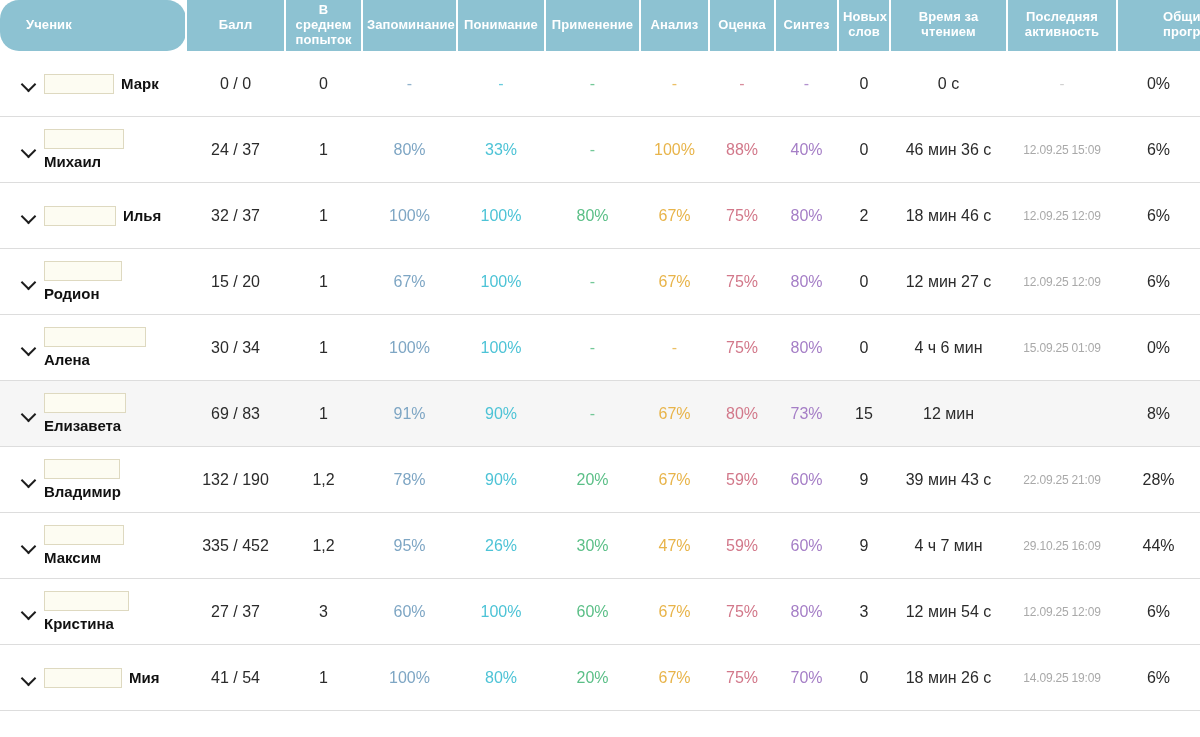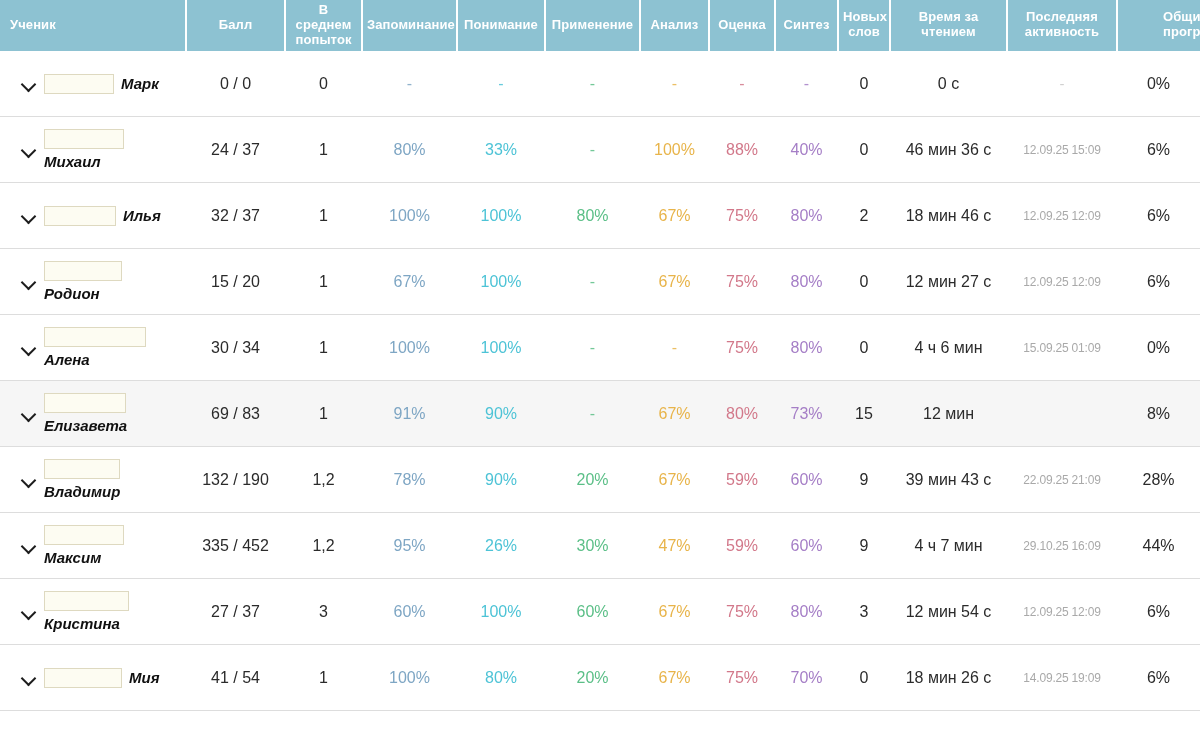--- a/index.html
+++ b/index.html
@@ -21,21 +21,21 @@
     font-size: 13px;
     font-weight: bold;
     line-height: 1.15;
     padding: 3px 4px;
     border-right: 2px solid #ffffff;
     vertical-align: middle;
     text-align: center;
     letter-spacing: .1px;
   }
   thead th:last-child { border-right: none; padding-left: 45px; }
-  thead th.th-student { text-align: left; padding-left: 10px; }
+  thead th.th-student { text-align: left; padding-left: 26px; border-radius: 19px; }
 
   
   col.c-student { width: 186px; }
   col.c-score   { width: 99px; }
   col.c-att     { width: 77px; }
   col.c-mem     { width: 95px; }
   col.c-und     { width: 88px; }
   col.c-app     { width: 95px; }
   col.c-ana     { width: 69px; }
   col.c-eva     { width: 66px; }
@@ -51,21 +51,21 @@
   tbody td {
     font-size: 16px;
     color: #2b2b2b;
     text-align: center;
     vertical-align: middle;
     padding: 4px 3px;
     white-space: nowrap;
   }
   td.td-student { text-align: left; padding-left: 22px; }
 
-  .student-cell { display: flex; align-items: center; gap: 8px; font-style: italic; }
+  .student-cell { display: flex; align-items: center; gap: 8px; }
   .chev {
     flex: 0 0 auto; width: 14px; height: 14px;
     display: inline-block; position: relative; cursor: pointer;
   }
   .chev::before {
     content: ""; position: absolute; left: 1px; top: 2px;
     width: 9px; height: 9px;
     border-right: 2px solid #1d1d1d;
     border-bottom: 2px solid #1d1d1d;
     transform: rotate(45deg);

